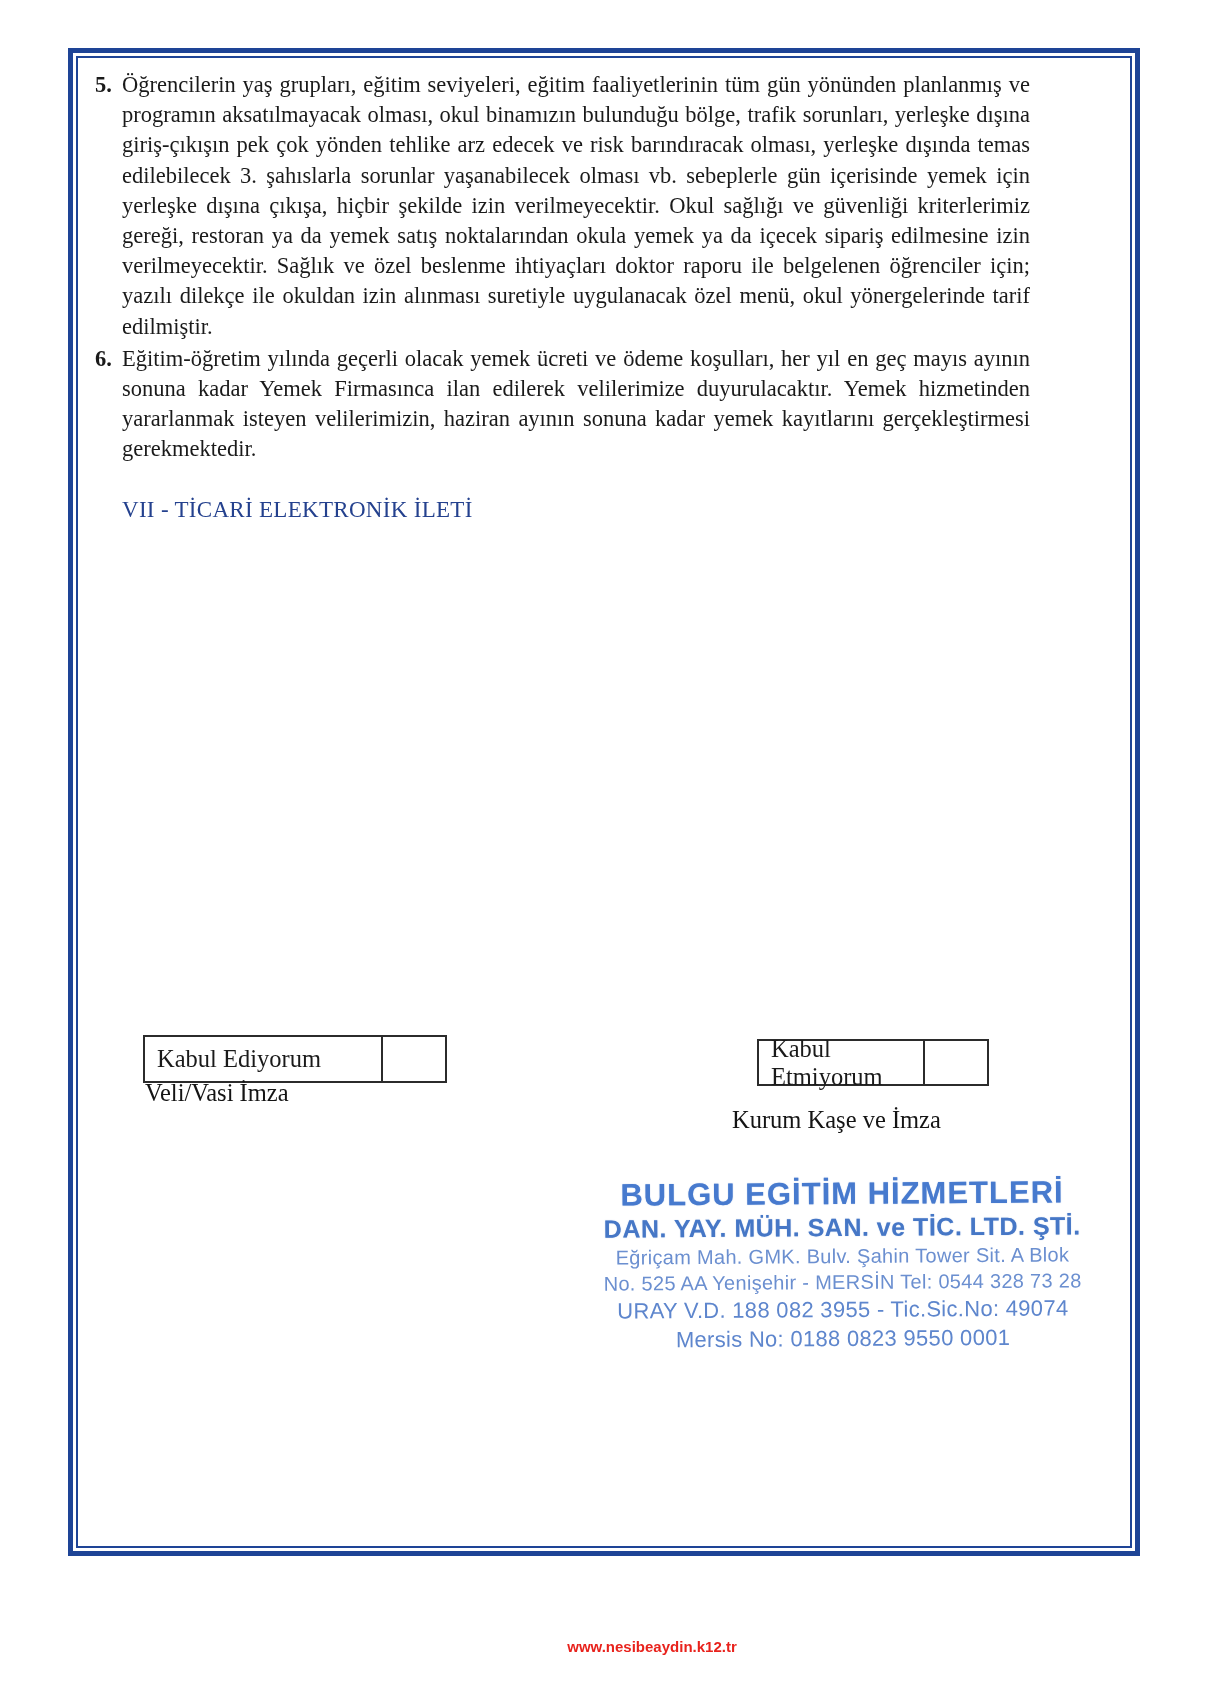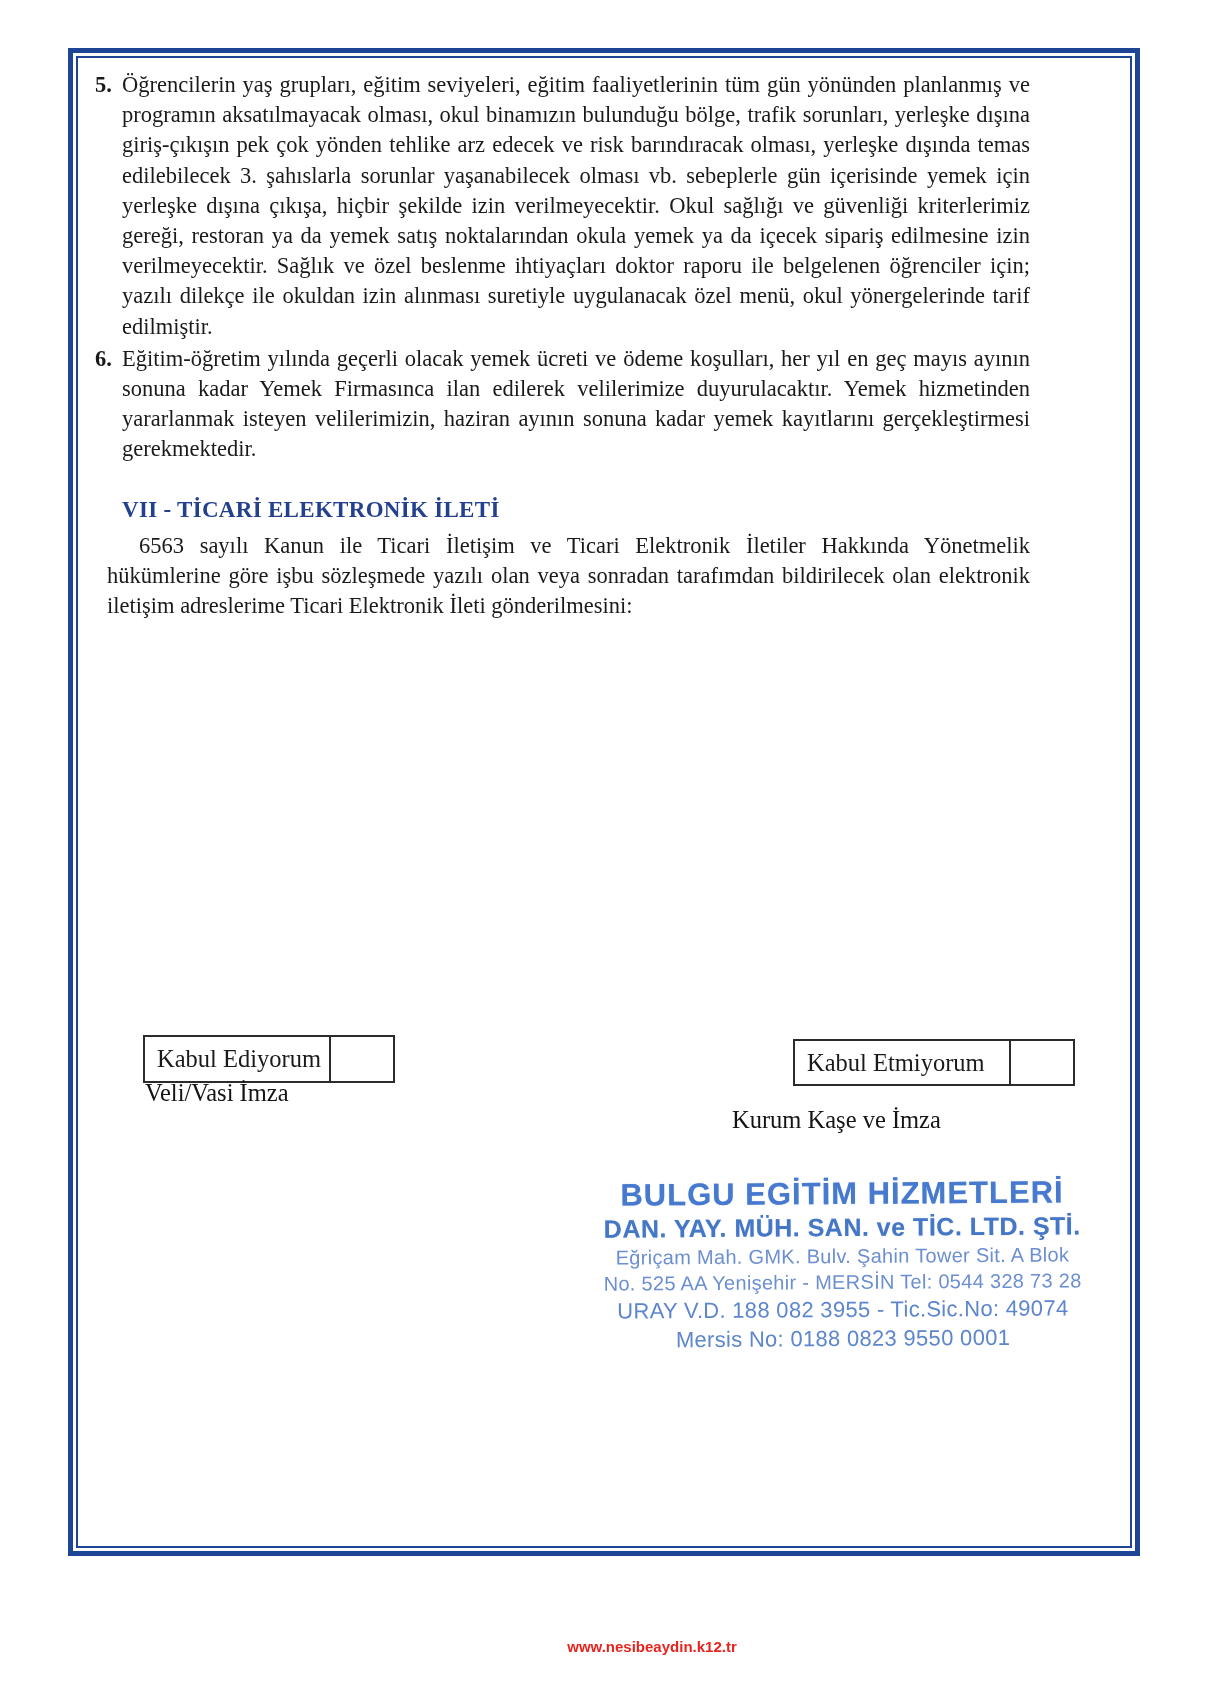--- a/index.html
+++ b/index.html
@@ -53,21 +53,21 @@
     position: absolute;
     left: 0;
     top: 0;
     font-weight: bold;
   }
 
   
   .section-heading {
     margin: 32px 0 8px 27px;
     font-size: 23px;
-    font-weight: bold;
+    font-weight: normal;
     color: #24418e;
     letter-spacing: 0.3px;
   }
   .section-paragraph {
     margin-left: 12px;
     font-size: 22.5px;
     line-height: 30.2px;
     text-align: justify;
     text-indent: 32px;
   }
@@ -87,22 +87,22 @@
     padding-left: 12px;
     font-size: 24.5px;
     font-family: "Liberation Serif", serif;
   }
   .consent-box .check-cell {
     width: 64px;
     border-left: 2px solid #2b2b2b;
     box-sizing: border-box;
     background: #ffffff;
   }
-  .box-accept { left: 143px; top: 1035px; width: 252px; height: 48px; }
-  .box-reject { left: 757px; top: 1039px; width: 282px; height: 47px; margin-left: 36px; }
+  .box-accept { left: 143px; top: 1035px; width: 304px; height: 48px; }
+  .box-reject { left: 757px; top: 1039px; width: 232px; height: 47px; }
 
   .sig-label {
     position: absolute;
     font-size: 24.5px;
     font-family: "Liberation Serif", serif;
     color: #141414;
   }
   .sig-left  { left: 145px; top: 1079px; }
   .sig-right { left: 732px; top: 1106px; }
 
@@ -183,21 +183,20 @@
           <span>Öğrencilerin yaş grupları, eğitim seviyeleri, eğitim faaliyetlerinin tüm gün yönünden planlanmış ve programın aksatılmayacak olması, okul binamızın bulunduğu bölge, trafik sorunları, yerleşke dışına giriş-çıkışın pek çok yönden tehlike arz edecek ve risk barındıracak olması, yerleşke dışında temas edilebilecek 3. şahıslarla sorunlar yaşanabilecek olması vb. sebeplerle gün içerisinde yemek için yerleşke dışına çıkışa, hiçbir şekilde izin verilmeyecektir. Okul sağlığı ve güvenliği kriterlerimiz gereği, restoran ya da yemek satış noktalarından okula yemek ya da içecek sipariş edilmesine izin verilmeyecektir. Sağlık ve özel beslenme ihtiyaçları doktor raporu ile belgelenen öğrenciler için; yazılı dilekçe ile okuldan izin alınması suretiyle uygulanacak özel menü, okul yönergelerinde tarif edilmiştir.</span>
         </div>
 
         <div class="list-item">
           <span class="num">6.</span>
           <span>Eğitim-öğretim yılında geçerli olacak yemek ücreti ve ödeme koşulları, her yıl en geç mayıs ayının sonuna kadar Yemek Firmasınca ilan edilerek velilerimize duyurulacaktır. Yemek hizmetinden yararlanmak isteyen velilerimizin, haziran ayının sonuna kadar yemek kayıtlarını gerçekleştirmesi gerekmektedir.</span>
         </div>
 
         <div class="section-heading">VII - TİCARİ ELEKTRONİK İLETİ</div>
 
-        <div class="section-paragraph">6563 sayılı Kanun ile Ticari İletişim ve Ticari Elektronik İletiler Hakkında Yönetmelik hükümlerine göre işbu sözleşmede yazılı olan veya sonradan tarafımdan bildirilecek olan elektronik iletişim adreslerime Ticari Elektronik İleti gönderilmesini:</div>
 
       </div>
     </div>
   </div>
 
   <div class="consent-box box-accept">
     <div class="label-cell">Kabul Ediyorum</div>
     <div class="check-cell"></div>
   </div>
 

